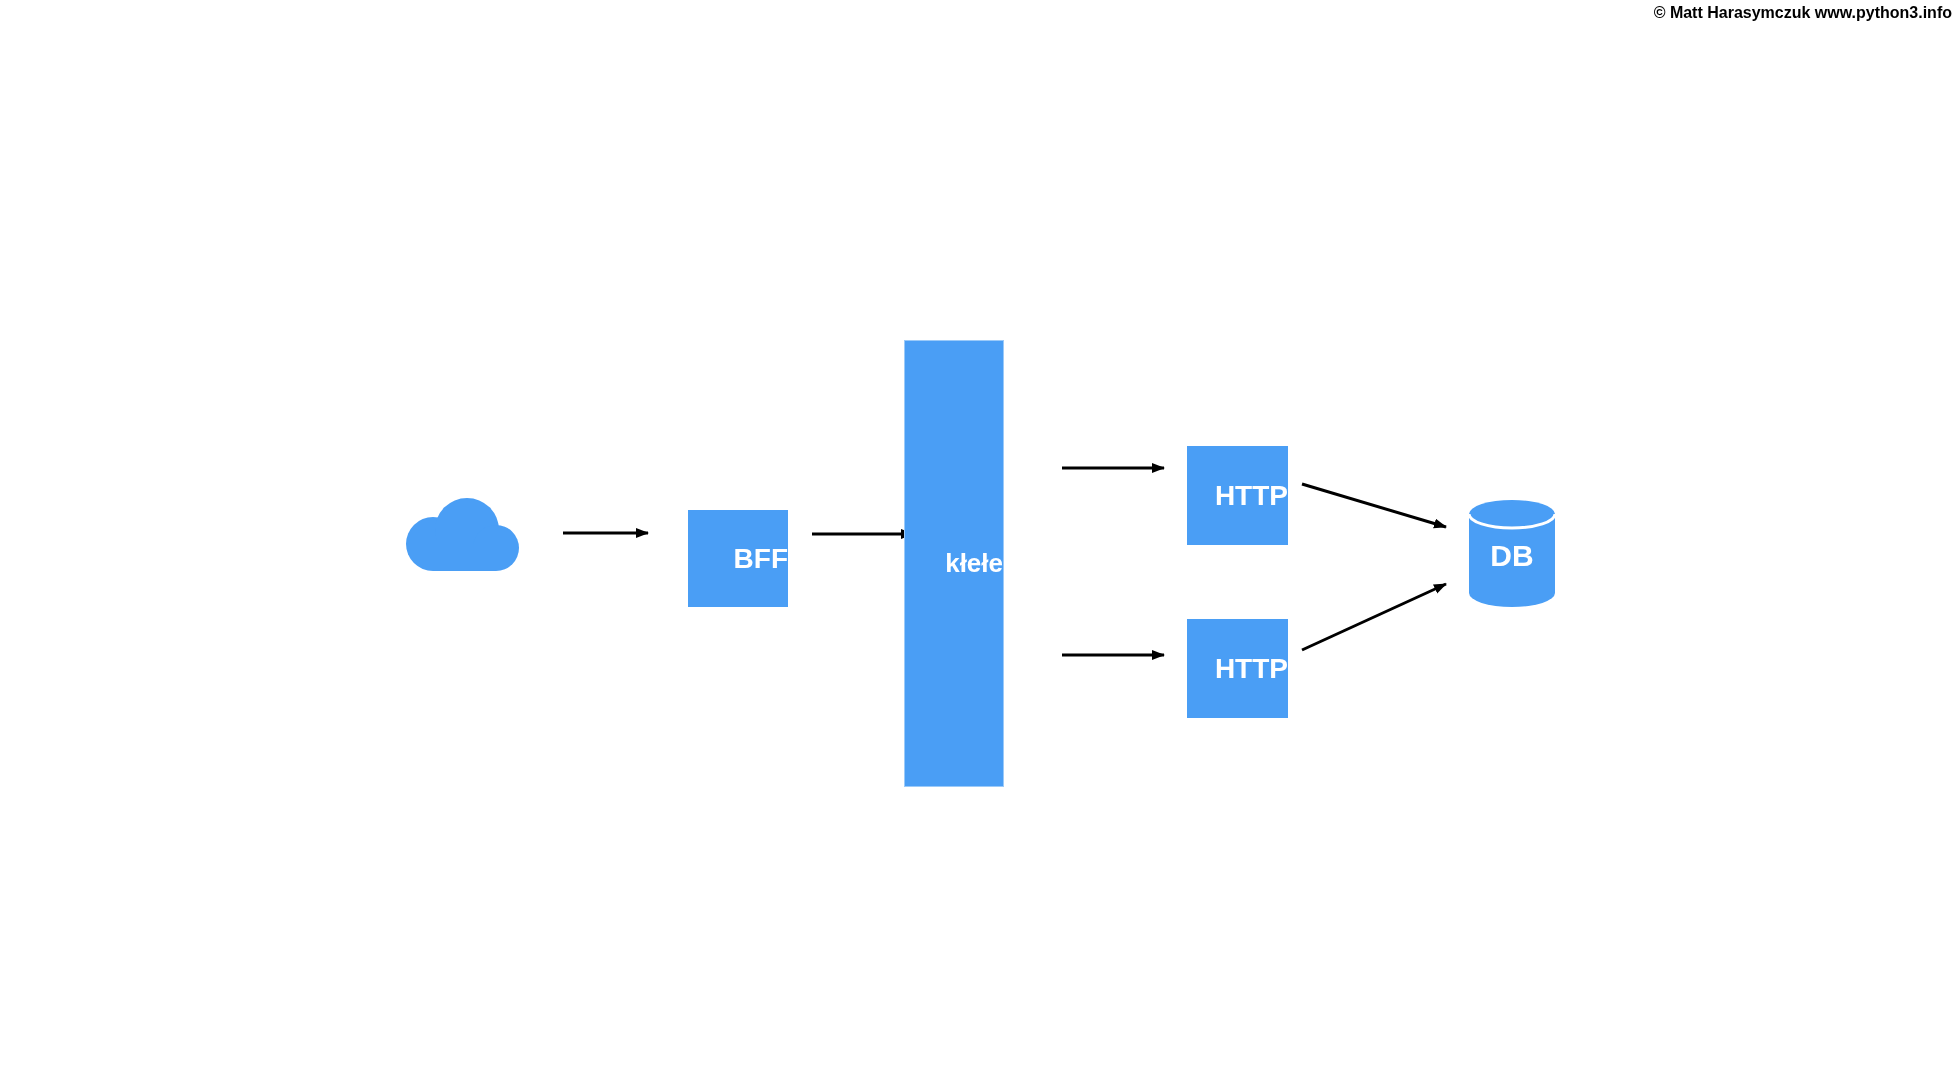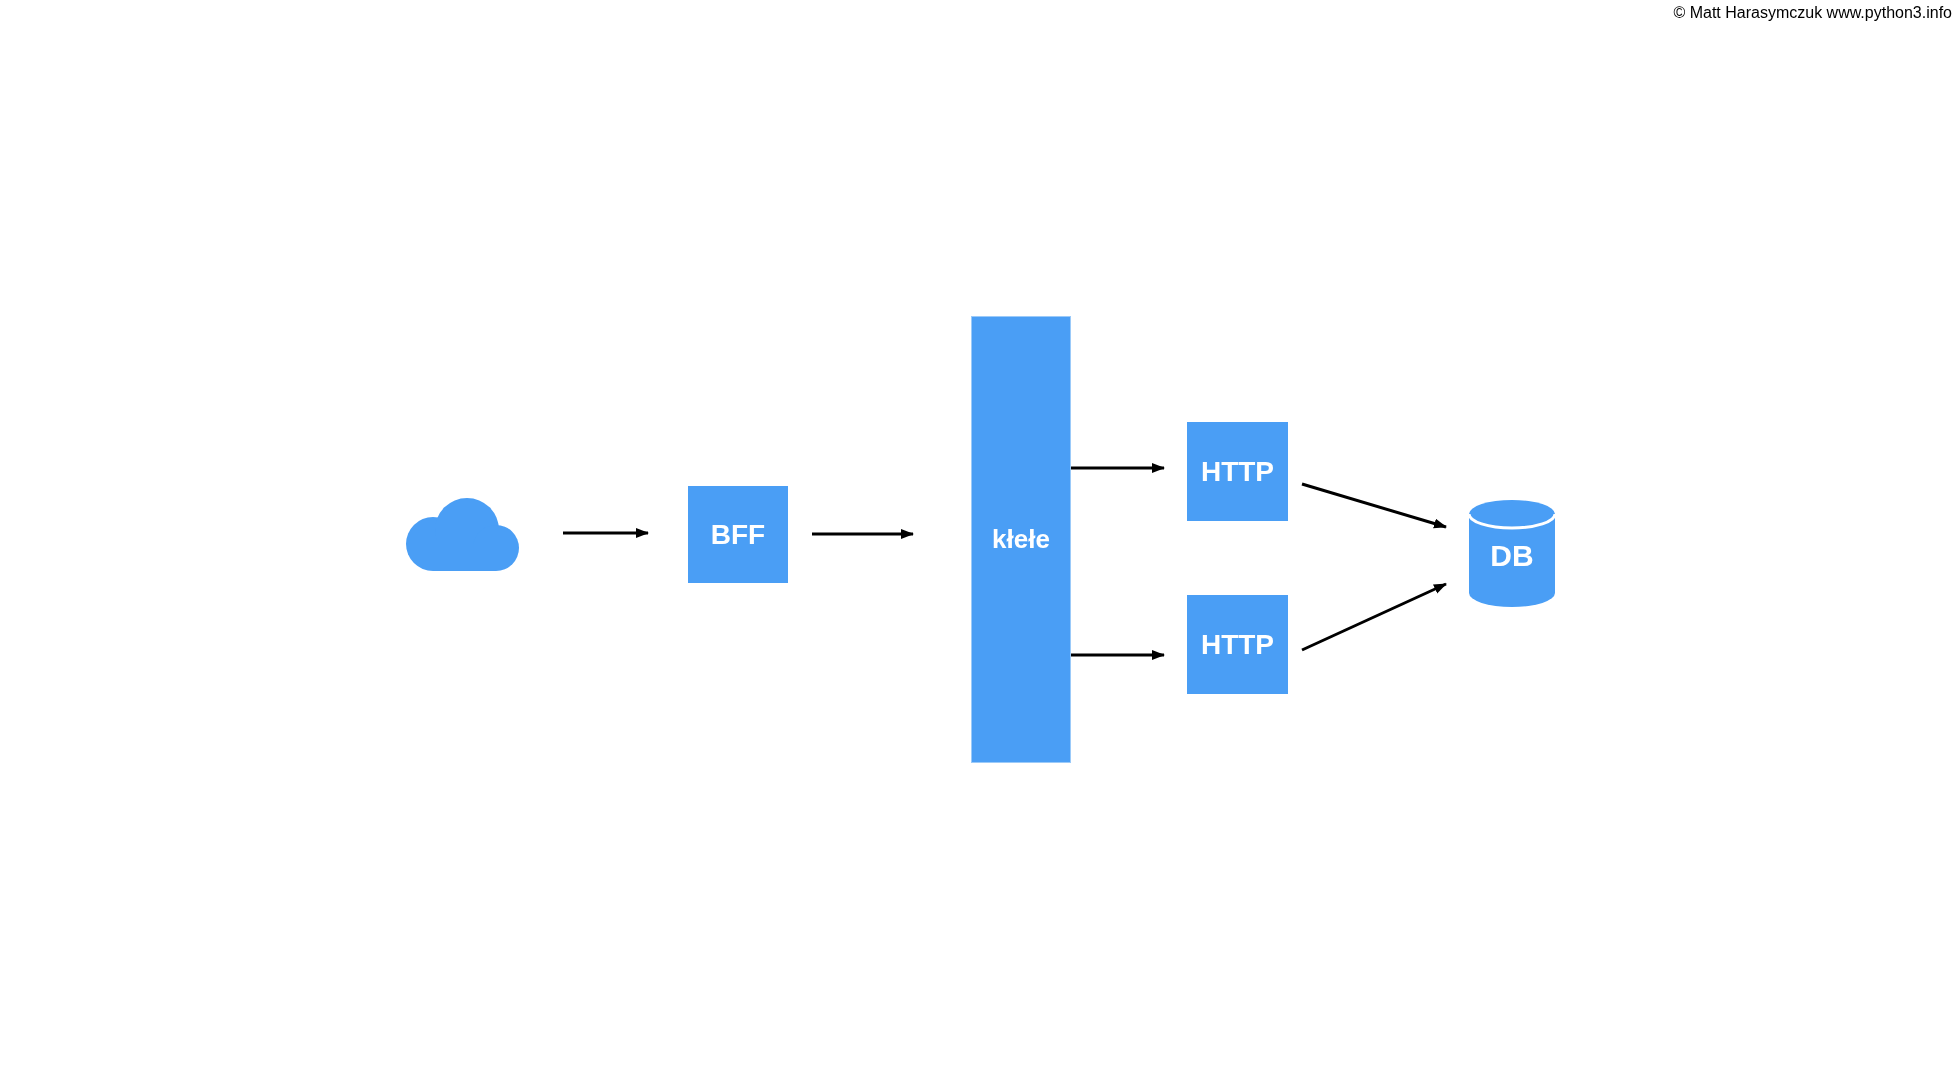--- a/index.html
+++ b/index.html
@@ -19,42 +19,43 @@
     font-weight: bold;
     color: #000;
     letter-spacing: -0.5px;
     white-space: nowrap;
   }
   .copyright {
     position: absolute;
     right: 8px;
     top: 4px;
     font-size: 16px;
-    font-weight: normal;
+    font-weight: bold;
     color: #000;
     white-space: nowrap;
   }
   #diagram-canvas {
     position: absolute;
     left: 0; top: 0;
     width: 1960px;
     height: 1080px;
   }
   .node {
     position: absolute;
     background: var(--accent, #4a9ef5);
     color: var(--node_text, #ffffff);
     display: flex;
     align-items: center;
-    justify-content: center;
+    justify-content: flex-end;
     font-weight: bold;
     box-sizing: border-box;
+    margin-top: 24px;
   }
   .node-bff    { left: 688px;  top: 486px; width: 100px; height: 97px;  font-size: 28px; }
-  .node-klele  { left: 971px;  top: 316px; width: 100px; height: 447px; font-size: 26px;
+  .node-klele  { left: 904px;  top: 316px; width: 100px; height: 447px; font-size: 26px;
                  border: 1px solid rgba(255,255,255,0.45); }
   .node-http-a { left: 1187px; top: 422px; width: 101px; height: 99px;  font-size: 28px; }
   .node-http-b { left: 1187px; top: 595px; width: 101px; height: 99px;  font-size: 28px; }
   .accent-fill { fill: var(--accent, #4a9ef5); }
   .arrow-line  { stroke: var(--arrow, #000000); stroke-width: 3; }
   .db-label {
     fill: var(--node_text, #ffffff);
     font-family: "Liberation Sans", sans-serif;
     font-size: 30px;
     font-weight: bold;

